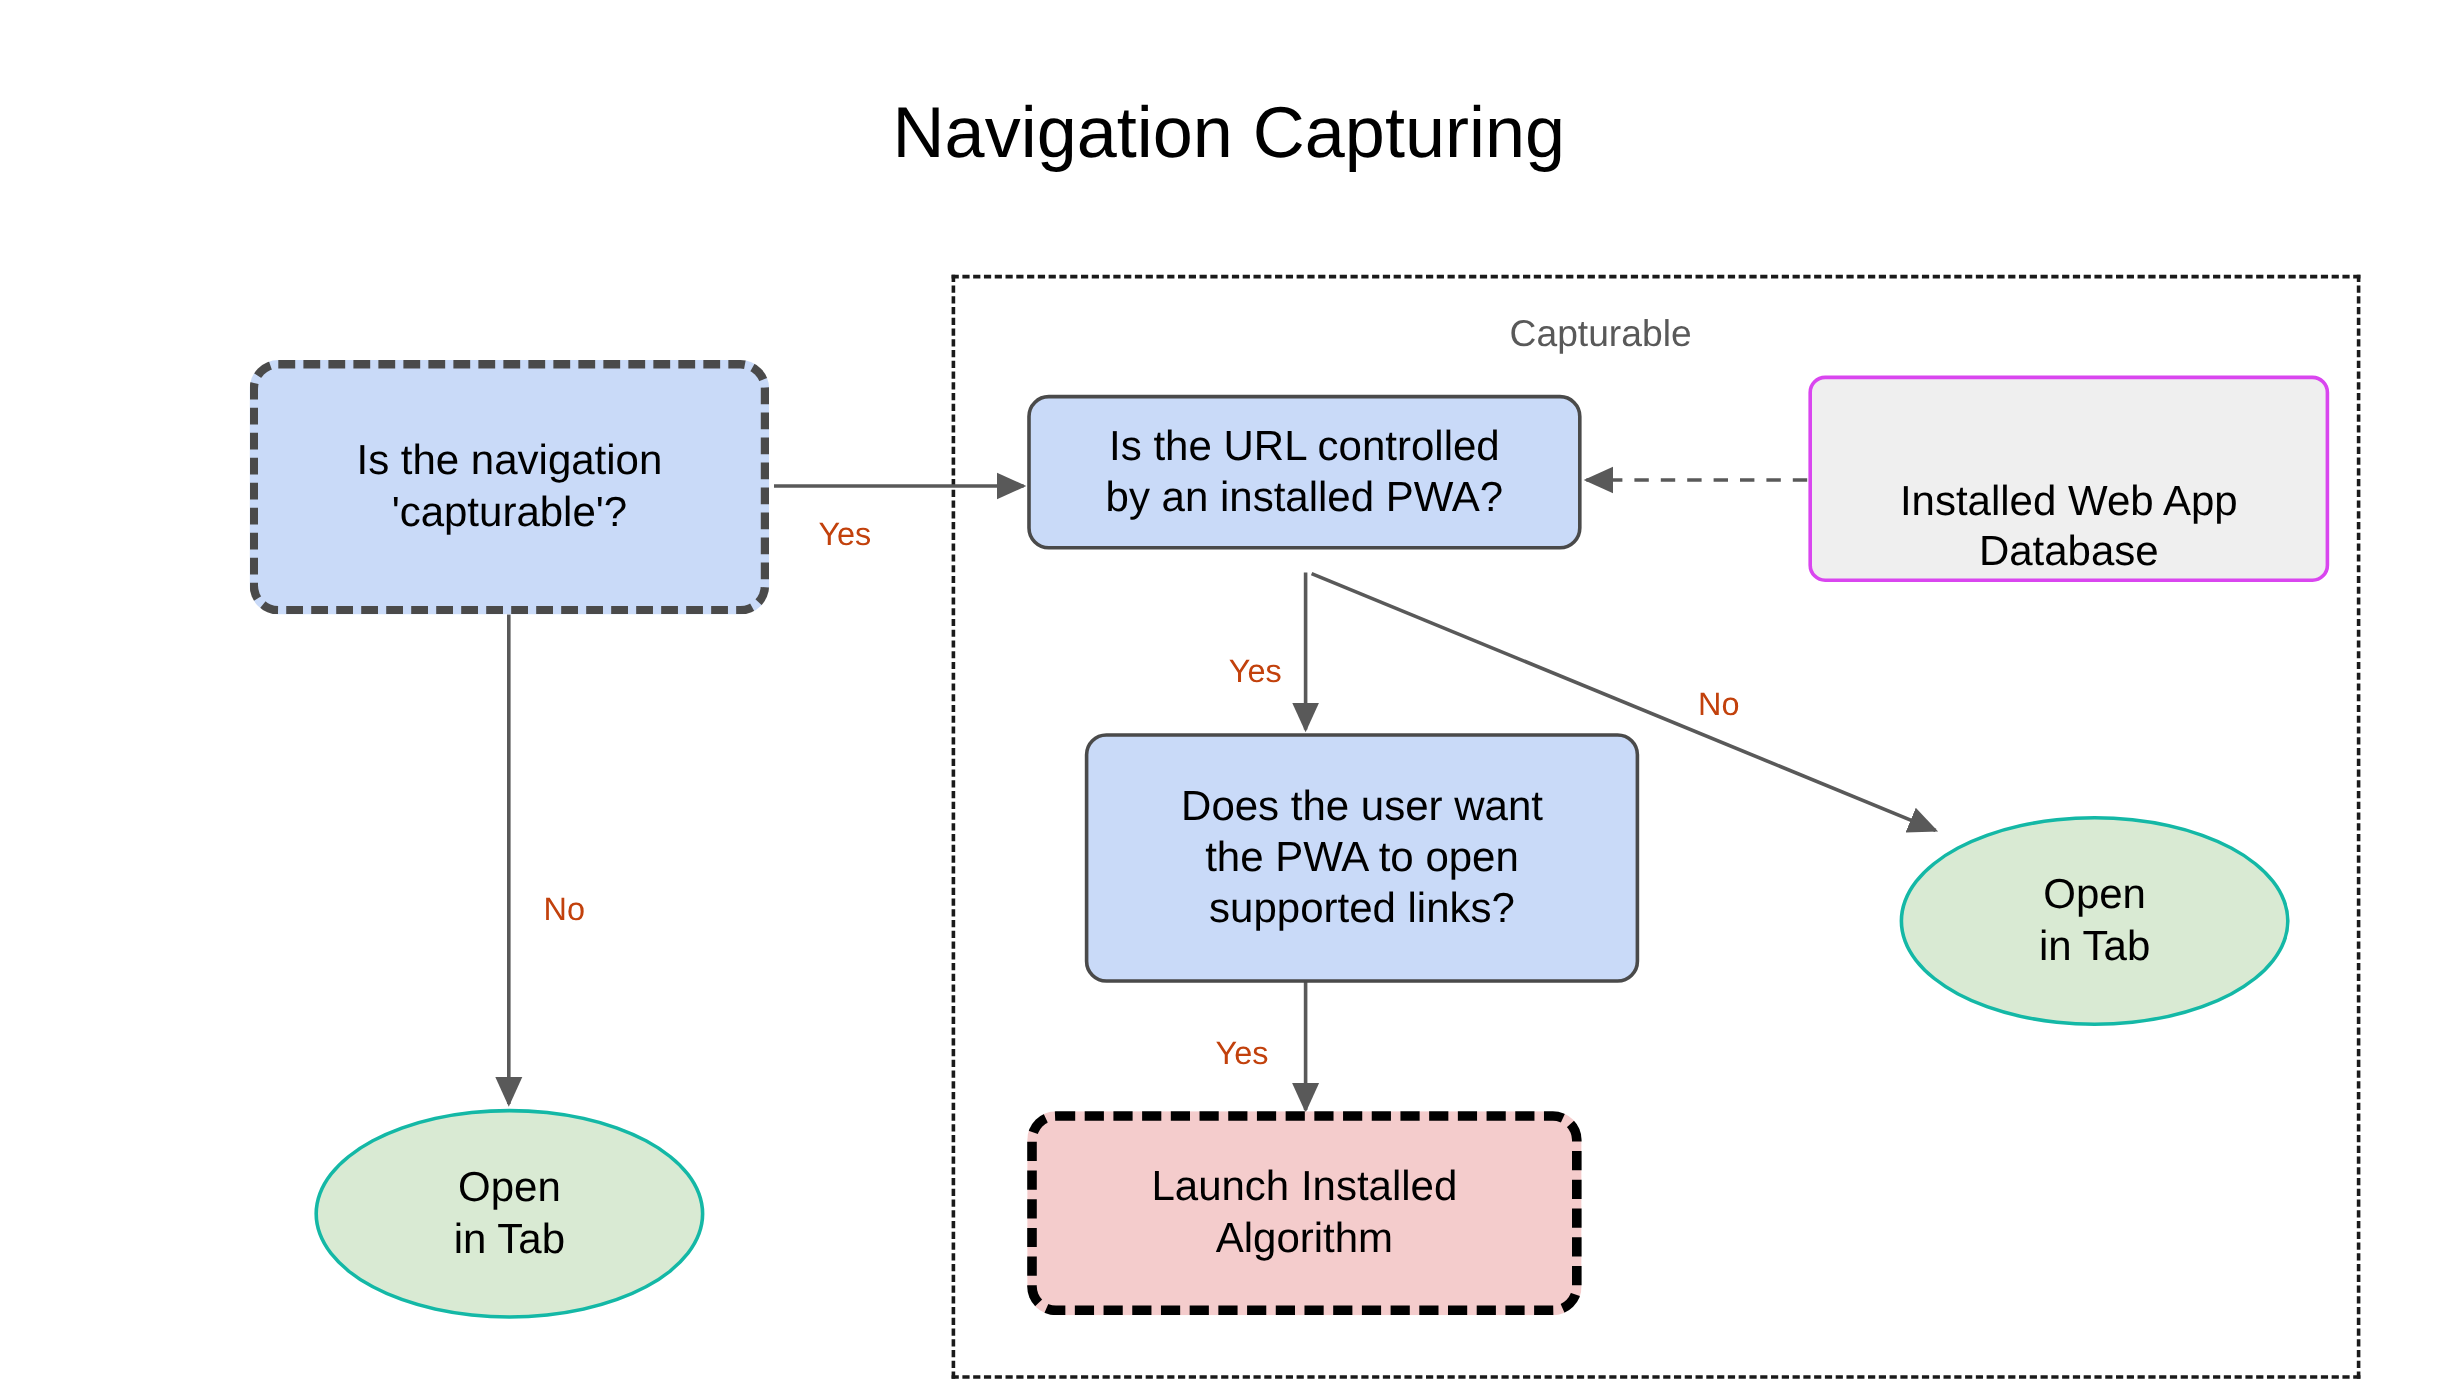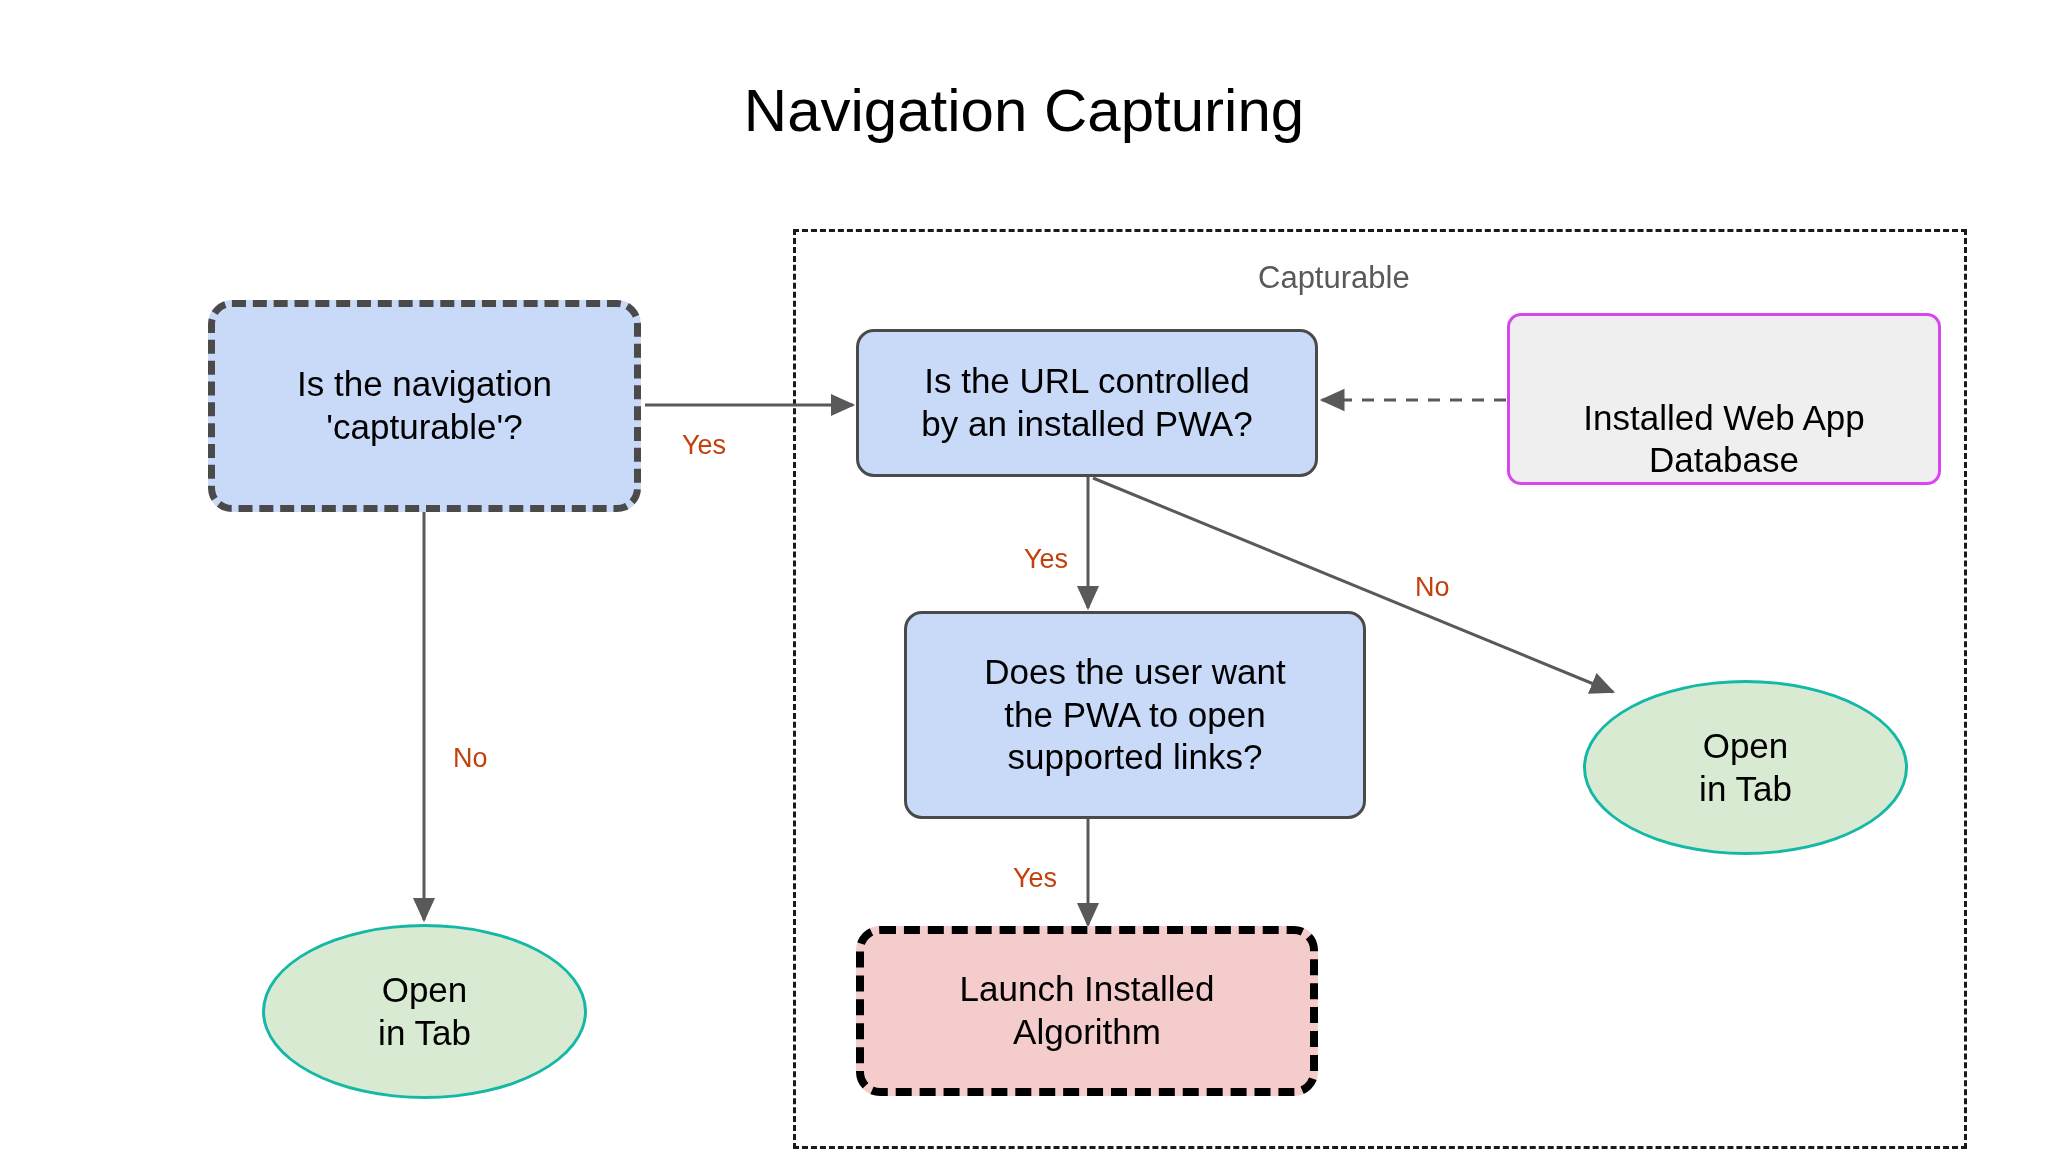--- a/index.html
+++ b/index.html
@@ -160,21 +160,21 @@
   <div class="edge-label" style="left:453px; top:743px;">No</div>
   <div class="edge-label" style="left:1024px; top:544px;">Yes</div>
   <div class="edge-label" style="left:1415px; top:572px;">No</div>
   <div class="edge-label" style="left:1013px; top:863px;">Yes</div>
 
   <div class="node node-rect node-decision dashed" style="left:208px; top:300px; width:433px; height:212px;">
     <span class="node-label">Is the navigation
 'capturable'?</span>
   </div>
 
-  <div class="node node-rect node-decision" style="left:856px; top:329px; width:462px; height:148px;">
+  <div class="node node-rect node-decision" style="left:856px; top:329px; width:462px; height:129px;">
     <span class="node-label">Is the URL controlled
 by an installed PWA?</span>
   </div>
 
   <div class="node node-rect node-datastore" style="left:1507px; top:313px; width:434px; height:172px;">
     <span class="node-label">Installed Web App
 Database</span>
   </div>
 
   <div class="node node-rect node-decision" style="left:904px; top:611px; width:462px; height:208px;">

